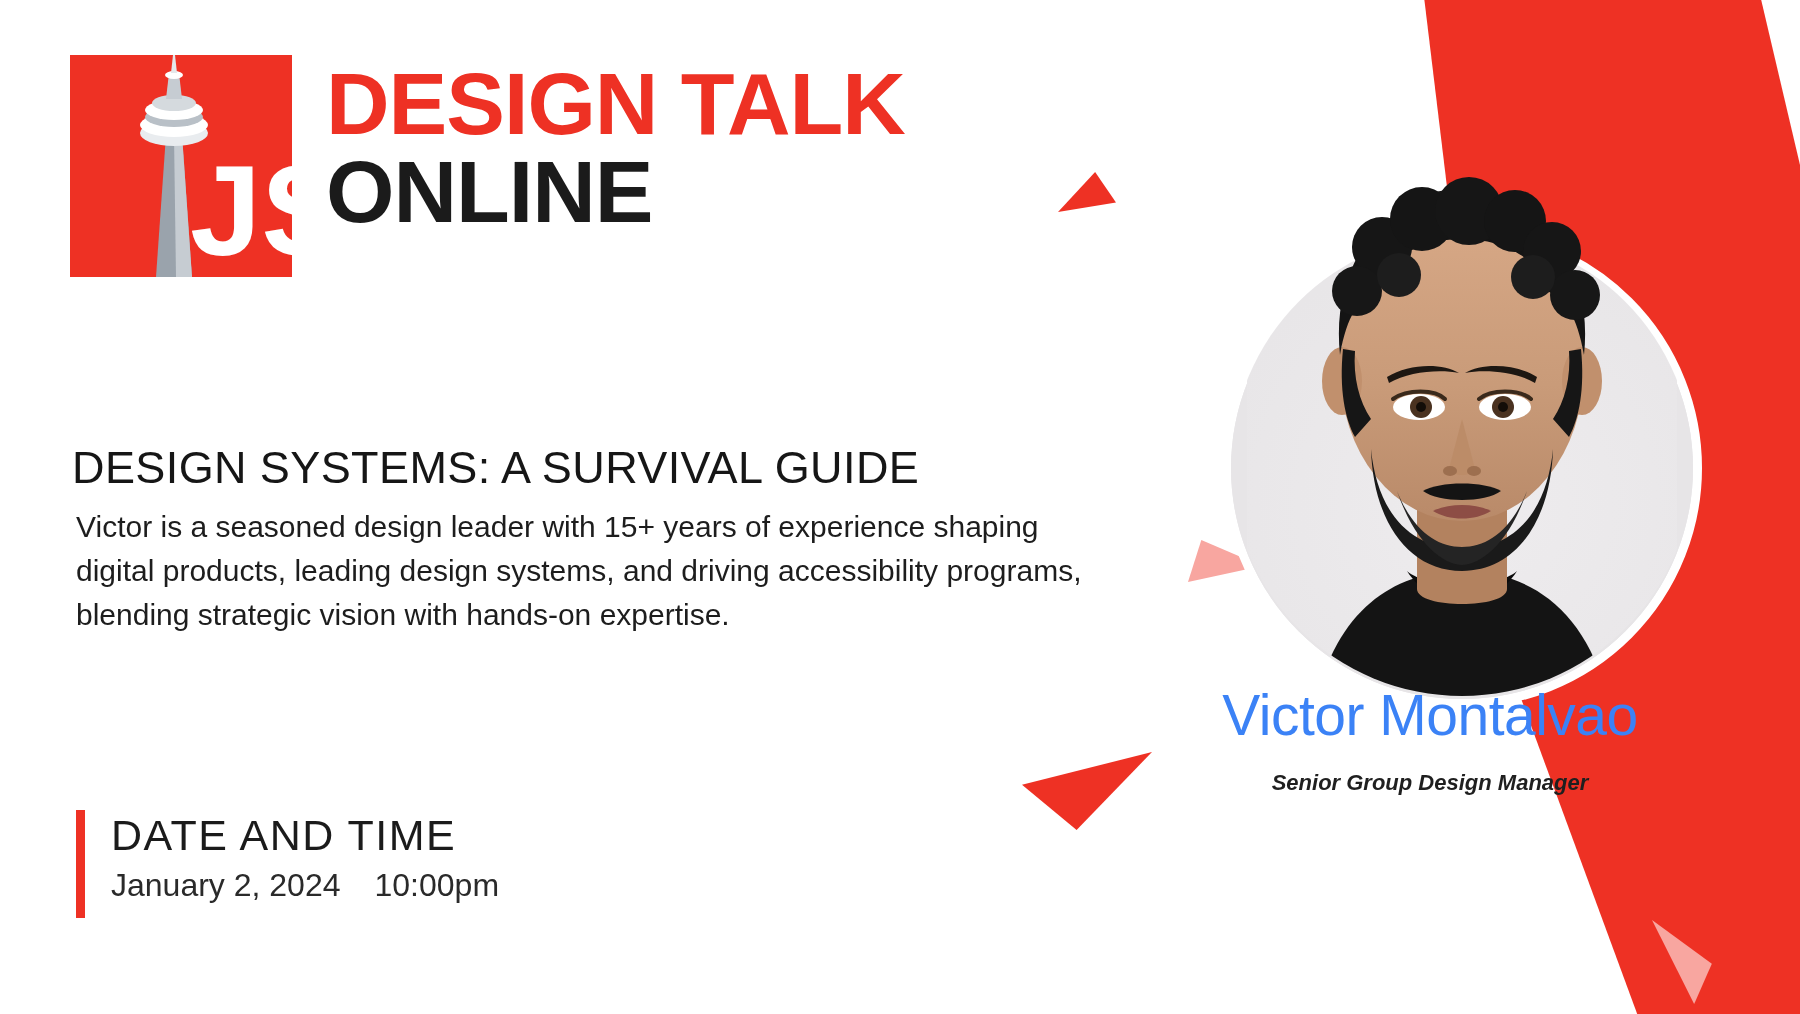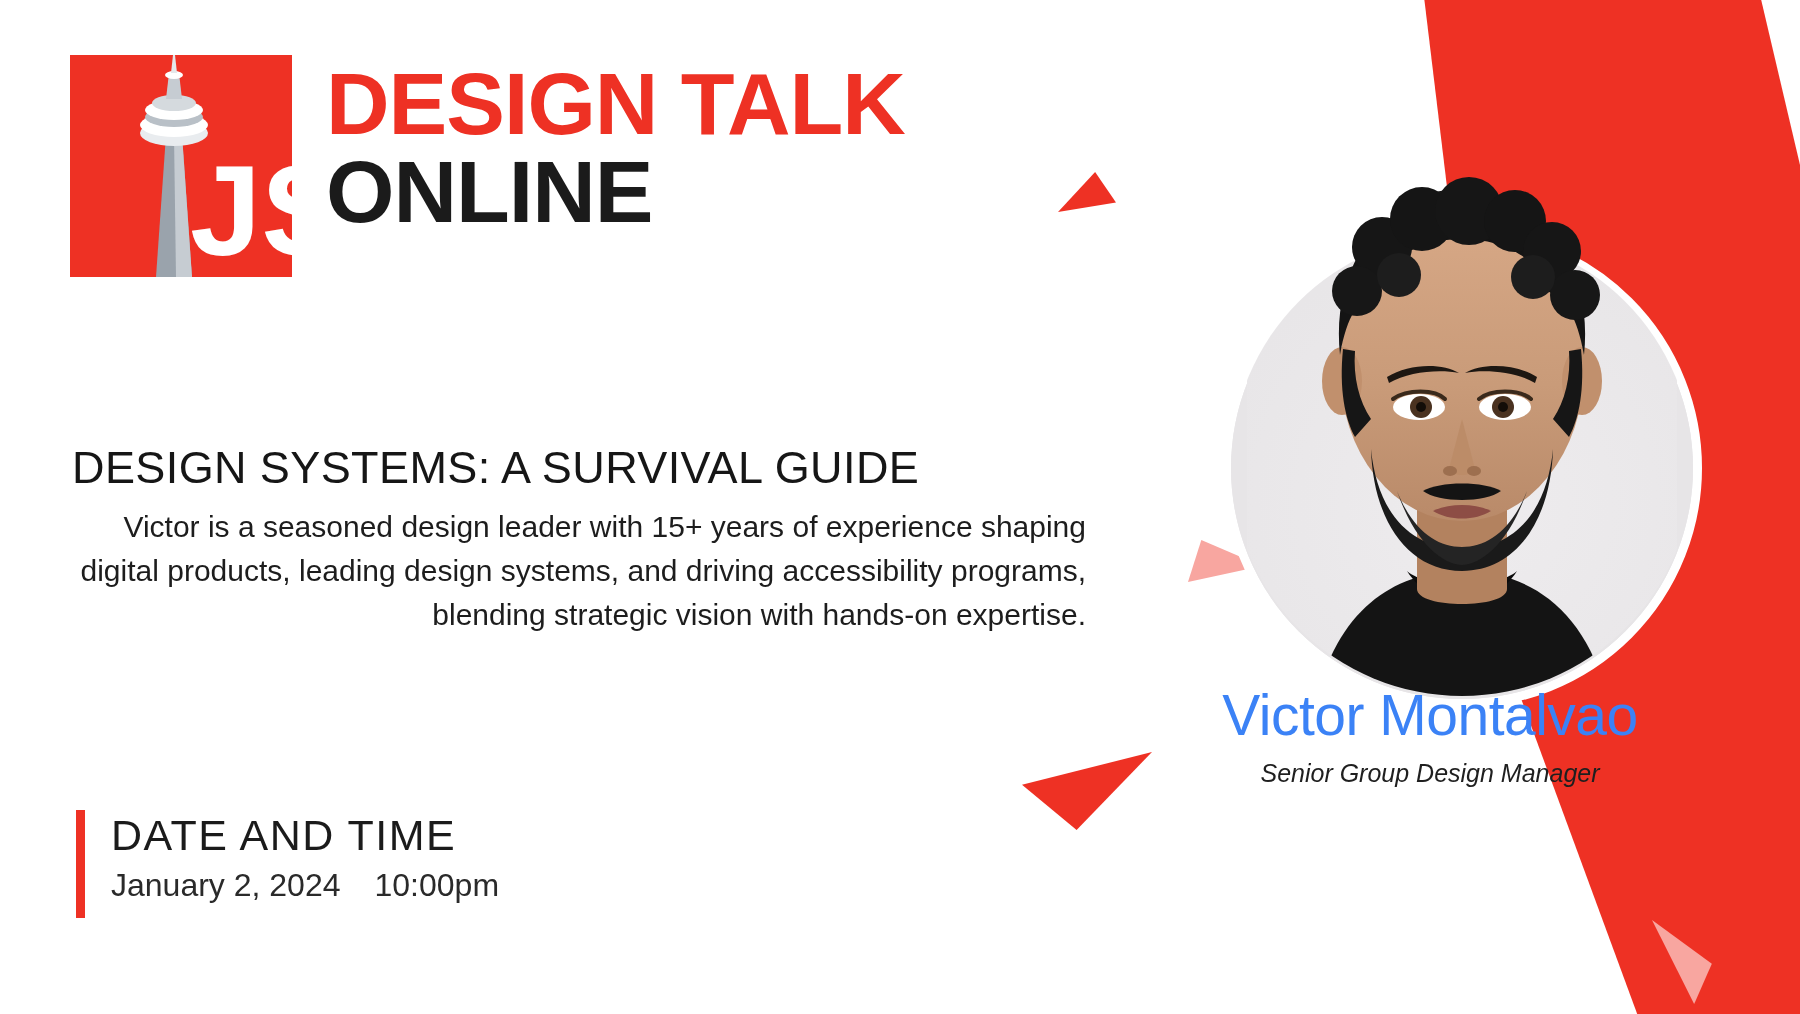--- a/index.html
+++ b/index.html
@@ -64,21 +64,21 @@
 
   
   .talk-title{
     position:absolute; left:72px; top:410px;
     font-size:45px; font-weight:400; letter-spacing:0.4px; color:#161616;
     white-space:nowrap;
     margin-top:32px;
   }
   .talk-bio{
     position:absolute; left:76px; top:505px; width:1010px;
-    font-size:30px; line-height:1.47; color:#1d1d1d; font-weight:400;text-align:right;
+    font-size:30px; line-height:1.47; color:#1d1d1d; font-weight:400;
   }
 
   
   .datetime{ position:absolute; left:76px; top:810px; display:flex; align-items:stretch;justify-content:flex-end; }
   .dt-bar{ width:9px; background:#EE3124; margin-right:26px; height:108px; }
   .dt-text .dt-label{ font-size:43px; letter-spacing:1.5px; color:#1b1b1b; line-height:1.18; font-weight:400; }
   .dt-text .dt-value{ font-size:32px; color:#2a2a2a; margin-top:6px; font-weight:400; }
   .dt-text .dt-value .gap{ display:inline-block; width:34px; }
 
   .zoom-logo{ position:absolute; left:648px; top:818px; display:flex; align-items:center; }
@@ -101,21 +101,21 @@
   }
   .photo{
     position:absolute; left:50%; top:-118px; transform:translateX(-50%);
     width:430px; height:640px;
   }
 
   
   .speaker{ position:absolute; left:1150px; top:682px; width:560px; text-align:center; }
   .speaker .sp-label{ font-size:44px; color:#6d6d6d; font-weight:400; line-height:1.08; }
   .speaker .sp-name{ font-size:57px; color:#3b82f6; font-weight:400; line-height:1.18; letter-spacing:-0.5px; white-space:nowrap; }
-  .speaker .sp-role{ font-size:25px; color:#1f1f1f; font-style:italic; font-weight:normal; line-height:1.3; margin-top:8px; }
+  .speaker .sp-role{ font-size:22px; color:#1f1f1f; font-style:italic; font-weight:bold; line-height:1.3; margin-top:20px; }
 </style>
 </head>
 <body>
 
 <div class="stage">
 
   <div class="red-band2"></div>
   <div class="white-cut"></div>
 
   <div class="tri tri-1"></div>

